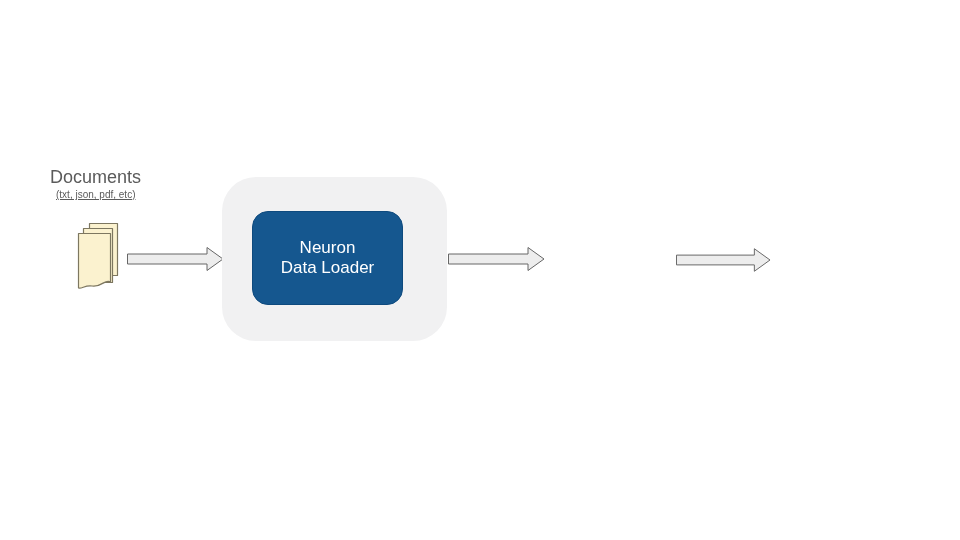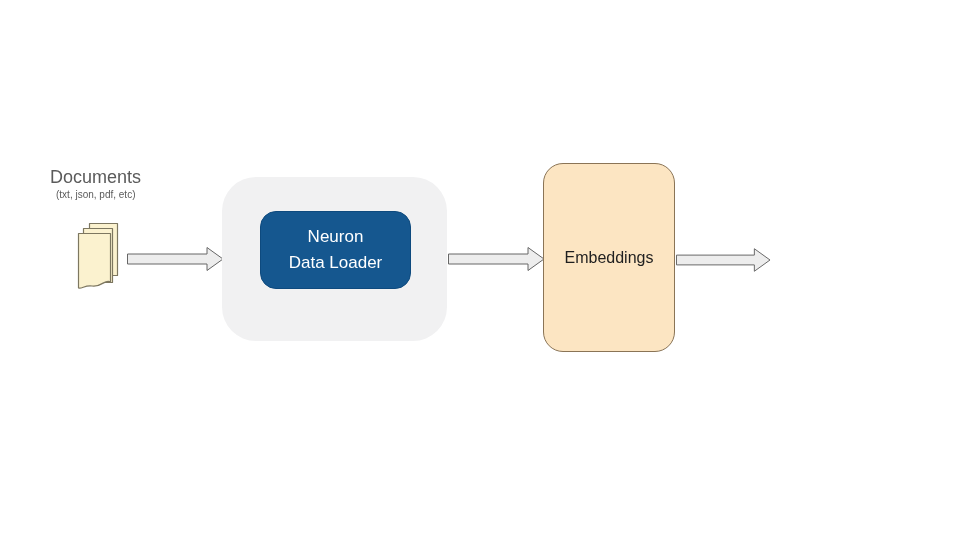--- a/index.html
+++ b/index.html
@@ -38,20 +38,21 @@
     color: var(--label-text);
     white-space: nowrap;
   }
   .doc-subtitle {
     position: absolute;
     left: 56px;
     top: 189px;
     font-size: 10px;
     color: var(--label-text);
     white-space: nowrap;
+    text-decoration: underline;
   }
   .doc-icon {
     position: absolute;
     left: 74px;
     top: 221px;
     width: 48px;
     height: 72px;
   }
   .doc-icon .page {
     fill: var(--doc-fill);
@@ -79,34 +80,34 @@
     position: absolute;
     left: 222px;
     top: 177px;
     width: 225px;
     height: 164px;
     border-radius: 34px;
     background: var(--container-fill);
   }
   .loader-box {
     position: absolute;
-    left: 260px;
+    left: 252px;
     top: 211px;
     width: 151px;
-    height: 78px;
+    height: 94px;
     border-radius: 16px;
     background: var(--loader-fill);
     border: 1px solid var(--loader-border);
     display: flex;
     align-items: center;
     justify-content: center;
     text-align: center;
     color: var(--loader-text);
     font-size: 17px;
-    line-height: 26px;
+    line-height: 20px;
   }
   .loader-box span { white-space: pre-line; }
 
   .flow-node {
     position: absolute;
     top: 163px;
     height: 189px;
     border-radius: 20px;
     background: var(--node-fill);
     border: 1px solid var(--node-border);
@@ -141,22 +142,19 @@
   <div class="loader-container"></div>
   <div class="loader-box">
     <span>Neuron
 Data Loader</span>
   </div>
 
   <svg class="block-arrow arrow-2" viewBox="0 0 97 26" aria-hidden="true">
     <path d="M0.5,8 H80 V1.5 L96,13 L80,24.5 V18 H0.5 Z"></path>
   </svg>
 
-  <div class="flow-node node-embeddings">
-    <span>Embeddings</span>
-  </div>
 
   <svg class="block-arrow arrow-3" viewBox="0 0 97 26" aria-hidden="true">
     <path d="M0.5,8 H80 V1.5 L96,13 L80,24.5 V18 H0.5 Z"></path>
   </svg>
 
 
 </div>
 
 </body></html>

